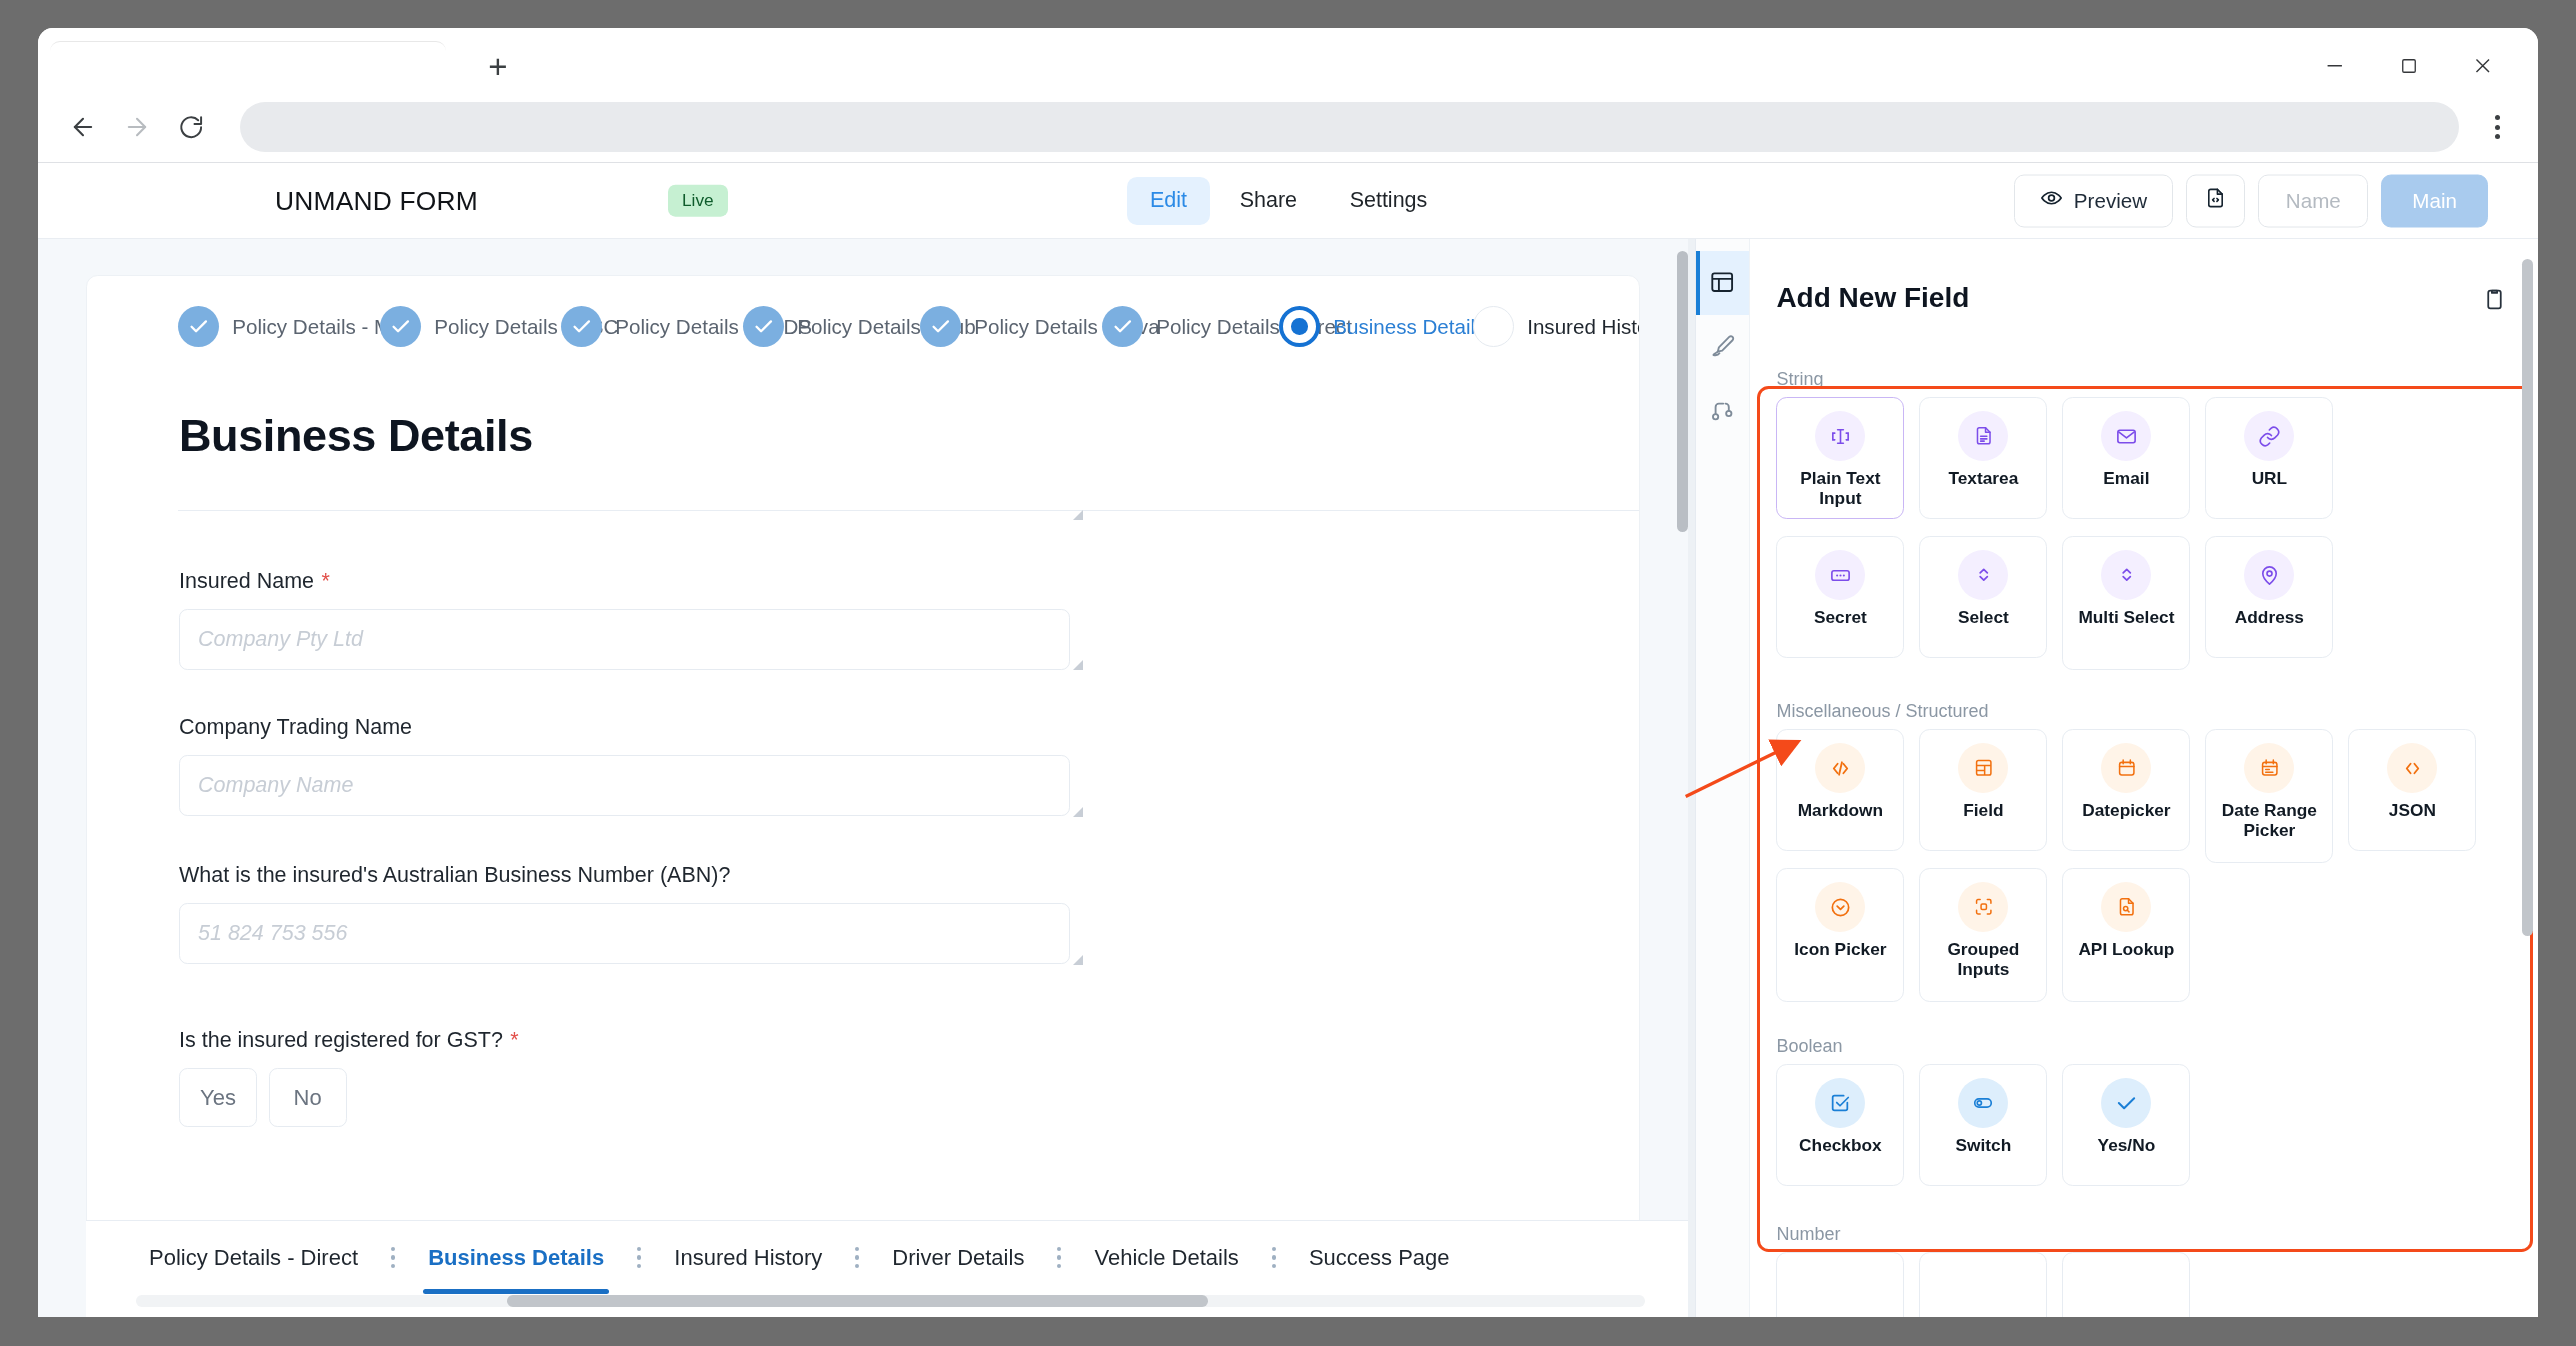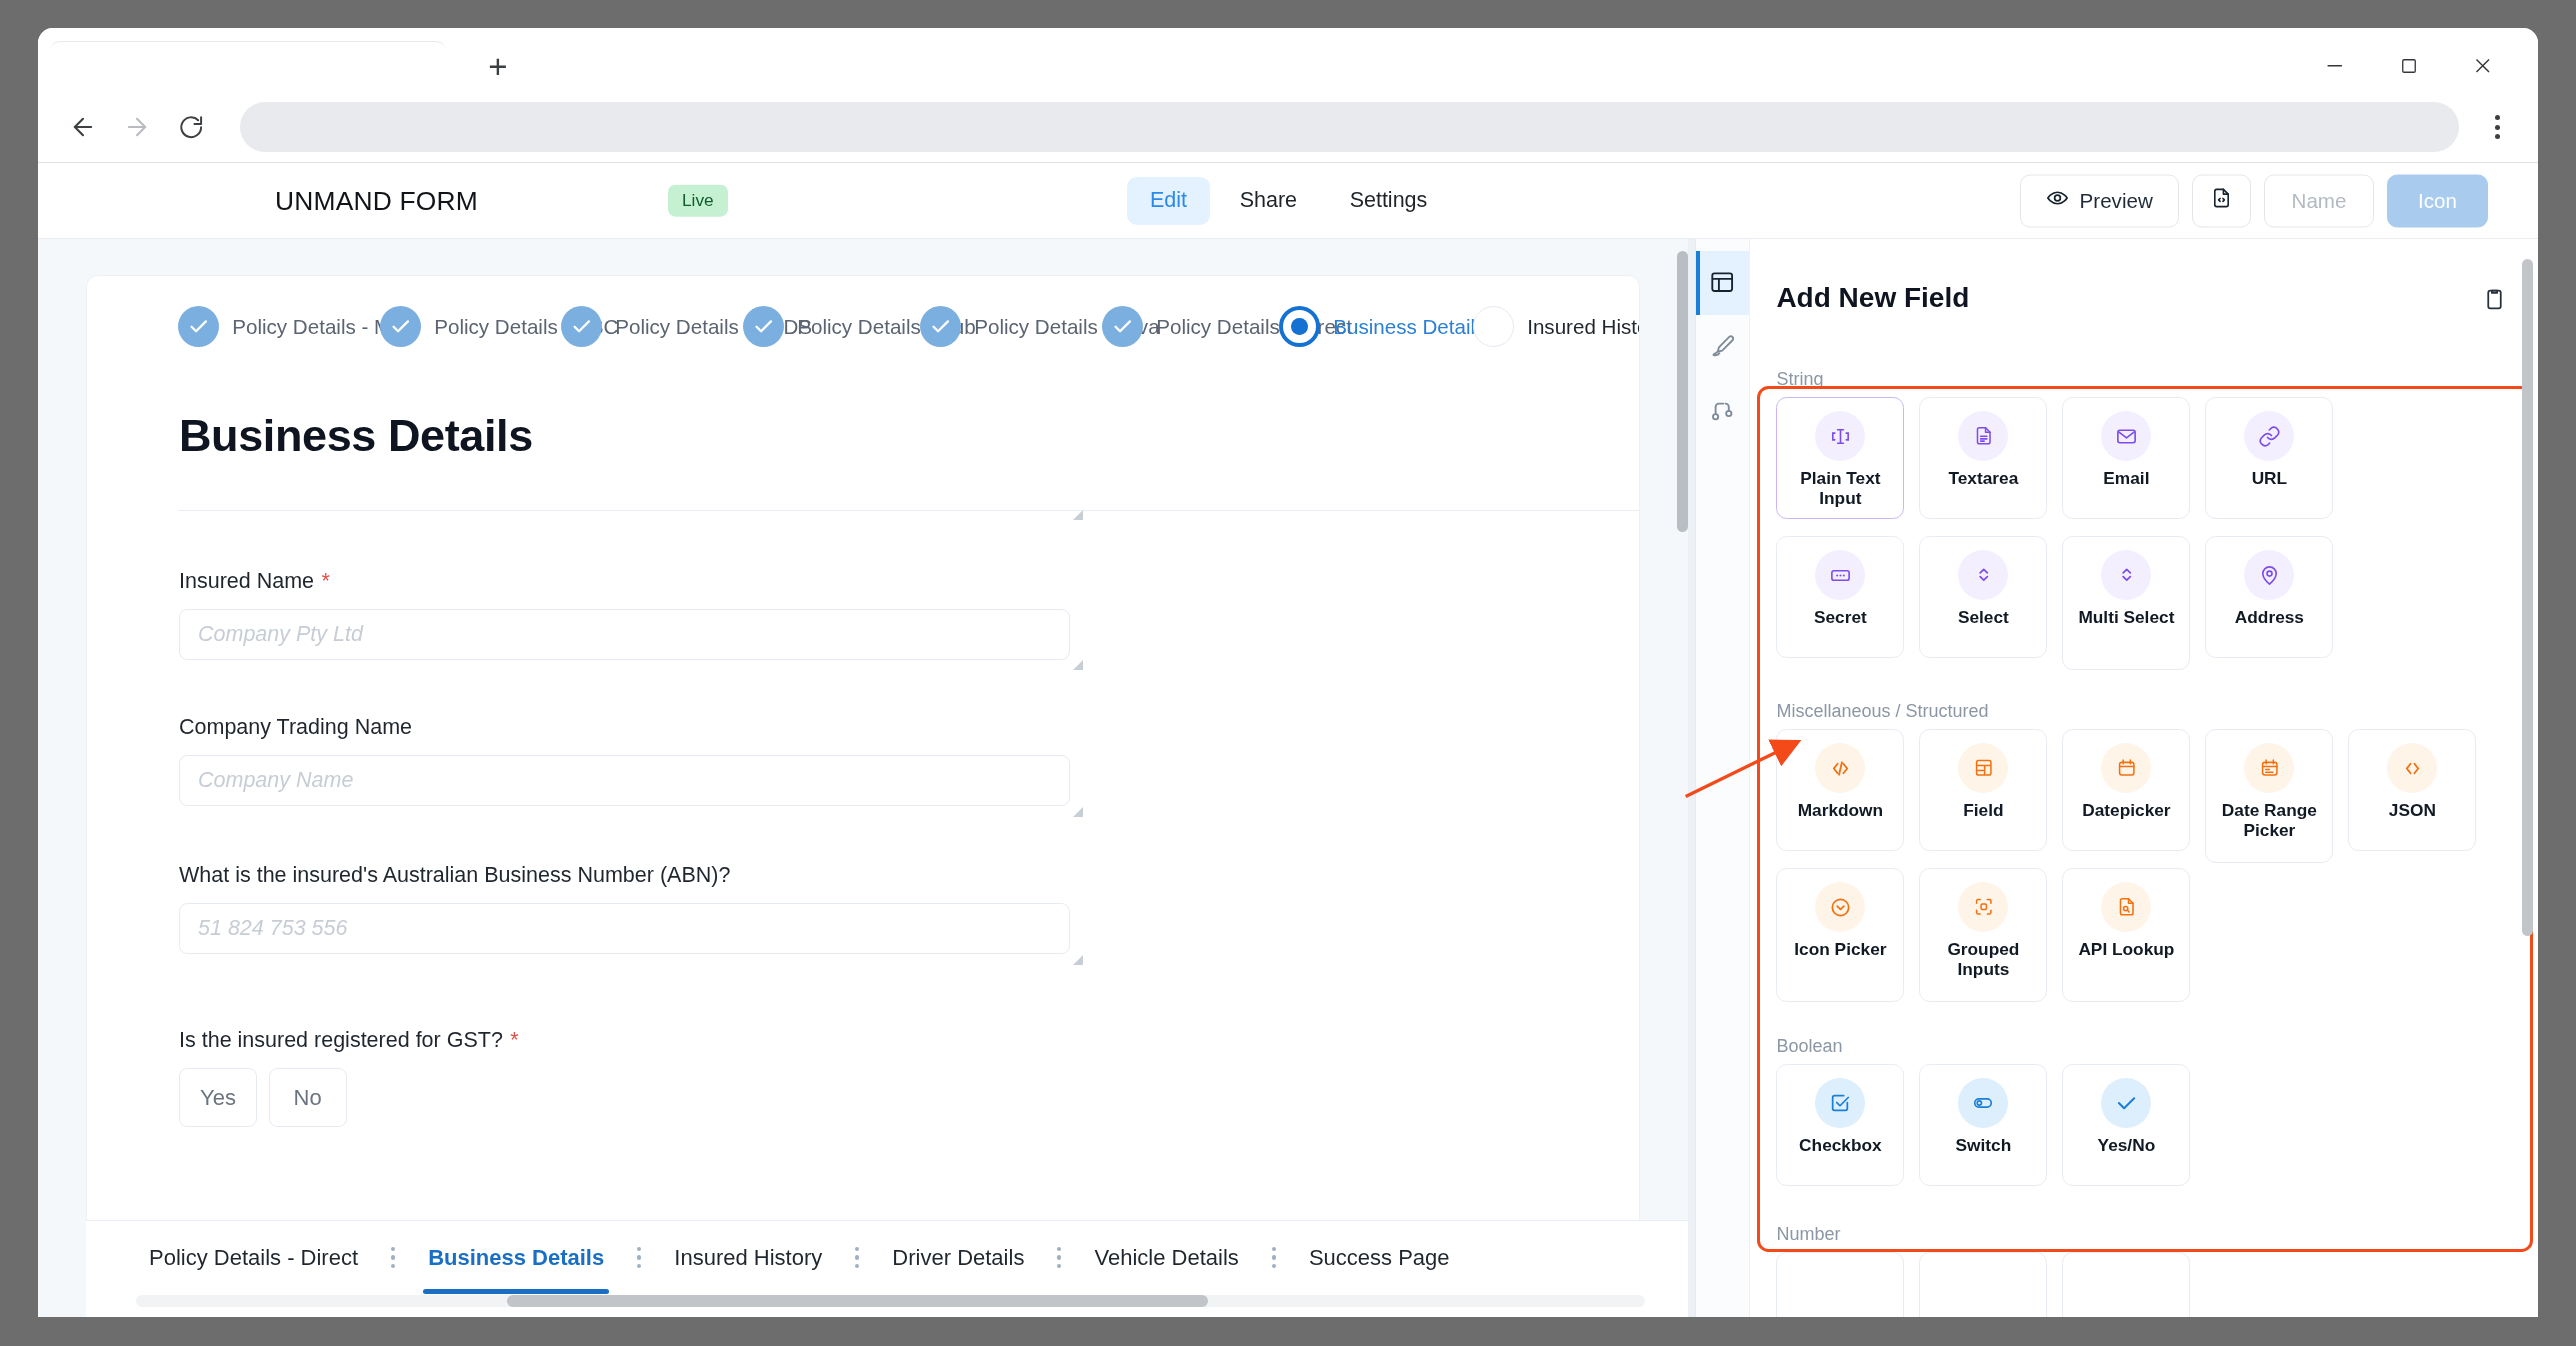--- a/index.html
+++ b/index.html
@@ -151,21 +151,21 @@
 
   .page-title {
     position: absolute; left: 92px; top: 134px;
     font-size: 45px; font-weight: 700; color: #0e1520; letter-spacing: -0.4px;
   }
 
   .field { position: absolute; left: 92px; width: 891px; }
   .field-label { font-size: 21.5px; color: #1f262e; margin-bottom: 15px; }
   .req { color: #e2504a; margin-left: 7.4px; }
   .field-input {
-    width: 891px; height: 51px;
+    width: 891px; height: 61px;
     border: 0.8px solid #e6ebf1; border-radius: 8.3px;
     background: #ffffff; display: flex; align-items: center; padding: 0 18px;
   }
   .field-input span { font-size: 21.5px; color: #c7cdd5; font-style: italic; }
   .resize-handle {
     position: absolute; right: -3.3px; width: 0; height: 0;
     border-left: 10px solid transparent; border-bottom: 10px solid #c8ced6;
   }
   .yesno { display: flex; gap: 11.6px; }
   .yn-btn {
@@ -362,21 +362,21 @@
           <span>
             <svg width="23" height="23" viewBox="0 0 24 24" fill="none" stroke="#16232f" stroke-width="1.7" stroke-linecap="round" stroke-linejoin="round">
                 <path d="M14 3H7a2 2 0 0 0-2 2v14a2 2 0 0 0 2 2h10a2 2 0 0 0 2-2V8z"></path>
                 <path d="M14 3v5h5"></path>
                 <path d="M10.5 12.5L9 14l1.5 1.5"></path>
                 <path d="M13.5 12.5L15 14l-1.5 1.5"></path>
               </svg>
           </span>
         </div>
         <div class="btn reset">Name</div>
-        <div class="btn save">Icon</div>
+        <div class="btn save">Main</div>
       </div>
     </div>
 
     <div class="main">
 
       <div class="canvas-wrap">
 
         <div class="form-card">
 
           <div class="stepper">

